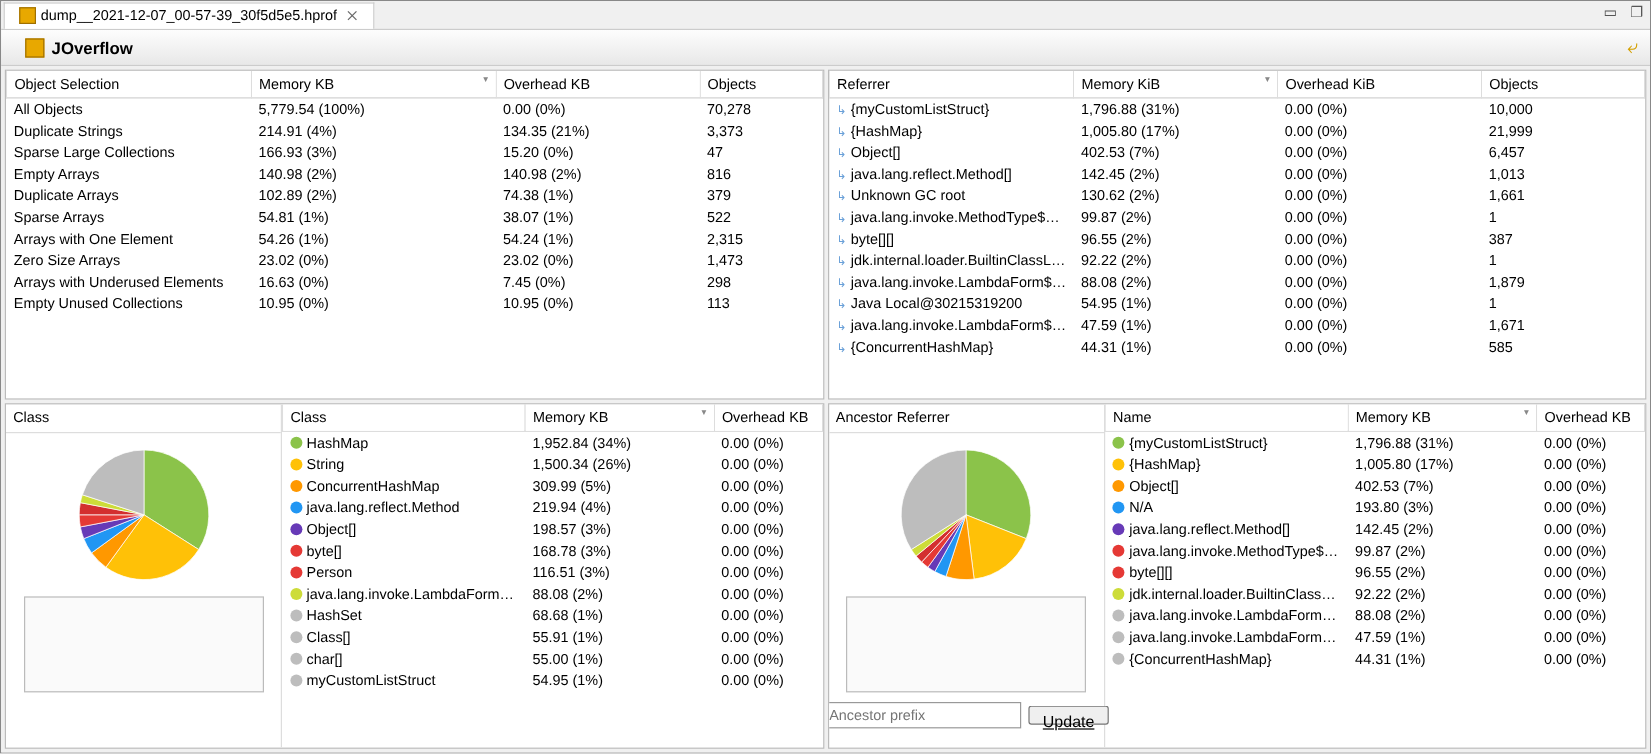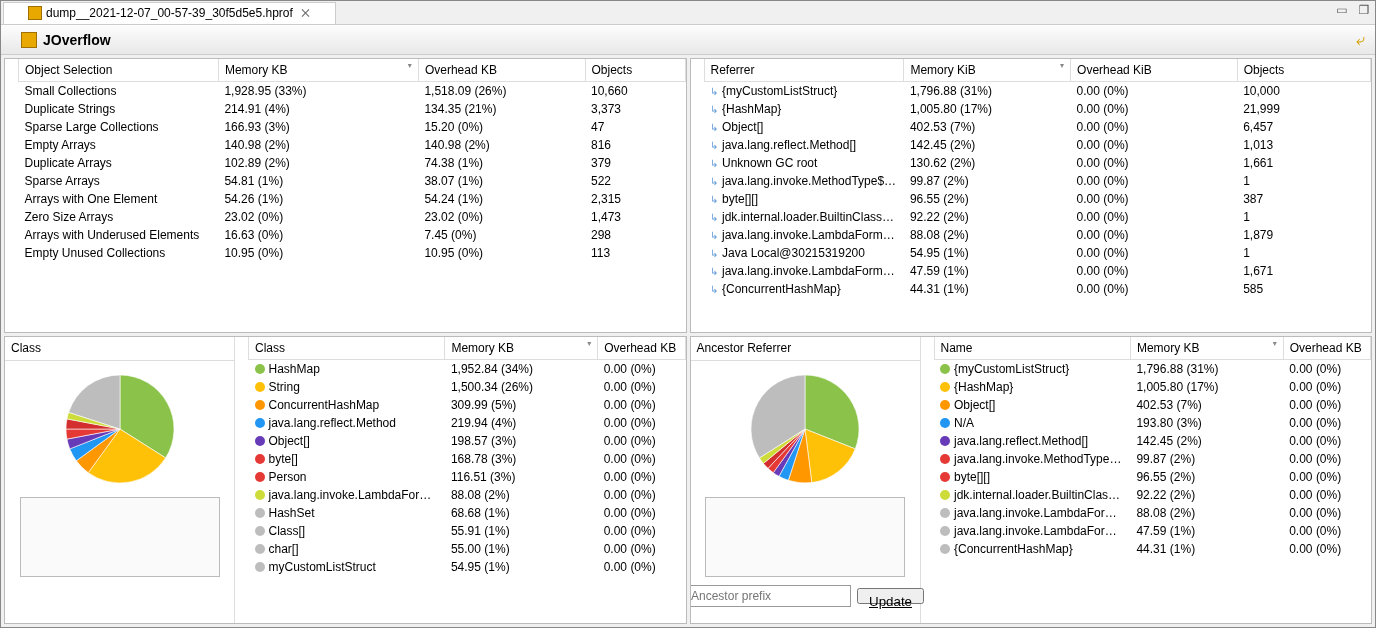--- a/index.html
+++ b/index.html
@@ -1,33 +1,33 @@
 <!DOCTYPE html>
 <html><head>
 <meta charset="utf-8">
 <style>
 * { box-sizing: border-box; margin: 0; padding: 0; }
 body { font-family: "Segoe UI", Tahoma, Arial, sans-serif; font-size: 12px; color: #000; background: #f0f0f0; overflow: hidden; }
 .window { width: 1376px; height: 628px; background: #fff; border: 1px solid #888; display: flex; flex-direction: column; }
 .tab-bar { height: 24px; background: #f0f0f0; border-bottom: 1px solid #ccc; display: flex; align-items: center; position: relative; }
-.tab { display: flex; align-items: center; height: 22px; padding: 0 24px; background: #fff; border: 1px solid #ccc; border-bottom: none; margin-left: 2px; gap: 4px; }
+.tab { display: flex; align-items: center; height: 22px; padding: 0 12px; background: #fff; border: 1px solid #ccc; border-bottom: none; margin-left: 2px; gap: 4px; }
 .tab-icon { width: 14px; height: 14px; background: #e8a800; border: 1px solid #a07000; position: relative; }
 .tab-close { width: 10px; height: 10px; cursor: pointer; position: relative; margin-left: 4px; }
 .tab-close::before, .tab-close::after { content: ""; position: absolute; left: 4px; top: 0; width: 1px; height: 10px; background: #666; }
 .tab-close::before { transform: rotate(45deg); }
 .tab-close::after { transform: rotate(-45deg); }
 .window-ctrls { position: absolute; right: 4px; top: 2px; display: flex; gap: 8px; }
 .window-ctrls span { width: 14px; height: 14px; cursor: pointer; color: #555; font-size: 12px; text-align: center; }
 .title-bar { height: 30px; background: linear-gradient(#fdfdfd, #e8e8e8); border-bottom: 1px solid #ccc; display: flex; align-items: center; padding: 0 20px; gap: 6px; position: relative; }
 .title-icon { width: 16px; height: 16px; background: #e8a800; border: 1px solid #a07000; }
 .title-text { font-weight: bold; font-size: 14px; }
 .title-arrow { position: absolute; right: 10px; color: #d4a000; font-size: 16px; }
 .quad { flex: 1; display: grid; grid-template-columns: 1fr 1fr; grid-template-rows: 275px 1fr; gap: 3px; padding: 3px; background: #f0f0f0; min-height: 0; }
 .panel { background: #fff; border: 1px solid #bbb; display: flex; flex-direction: column; min-height: 0; overflow: hidden; }
-.table-wrap { flex: 1; overflow: hidden; position: relative; margin-left: 13px; }
+.table-wrap { flex: 1; overflow: hidden; position: relative; }
 .table-scroll { height: calc(100% - 18px); overflow-y: scroll; overflow-x: hidden; }
 .hscroll { height: 18px; overflow-x: scroll; overflow-y: hidden; }
 .hscroll-inner { width: 120%; height: 1px; }
 table { width: 100%; border-collapse: collapse; table-layout: fixed; }
 th { text-align: left; font-weight: normal; padding: 3px 6px; background: #fff; border: 1px solid #ddd; border-top: none; position: sticky; top: 0; height: 22px; }
 th .sort { font-size: 8px; color: #888; position: absolute; right: 6px; top: 2px; }
 td { padding: 2px 6px; white-space: nowrap; overflow: hidden; text-overflow: ellipsis; }
 .ref-icon { display: inline-block; width: 10px; height: 10px; margin-right: 2px; color: #6aa0d8; font-size: 10px; }
 .dot { display: inline-block; width: 10px; height: 10px; border-radius: 50%; margin-right: 4px; vertical-align: middle; }
 .combo-panel { display: grid; grid-template-columns: 230px 1fr; }
@@ -78,24 +78,24 @@
             <thead>
                 <tr>
               <th>Object Selection</th>
               <th><span>Memory KB</span><span class="sort">▾</span></th>
               <th>Overhead KB</th>
               <th>Objects</th>
             </tr>
               </thead>
             <tbody id="objsel-body">
                 <tr class="data">
-                  <td>Small Collections</td>
-                  <td>1,928.95 (33%)</td>
-                  <td>1,518.09 (26%)</td>
-                  <td>10,660</td>
+                  <td>All Objects</td>
+                  <td>5,779.54 (100%)</td>
+                  <td>0.00 (0%)</td>
+                  <td>70,278</td>
                 </tr>
                 <tr class="data">
                   <td>Duplicate Strings</td>
                   <td>214.91 (4%)</td>
                   <td>134.35 (21%)</td>
                   <td>3,373</td>
                 </tr>
                 <tr class="data">
                   <td>Sparse Large Collections</td>
                   <td>166.93 (3%)</td>

